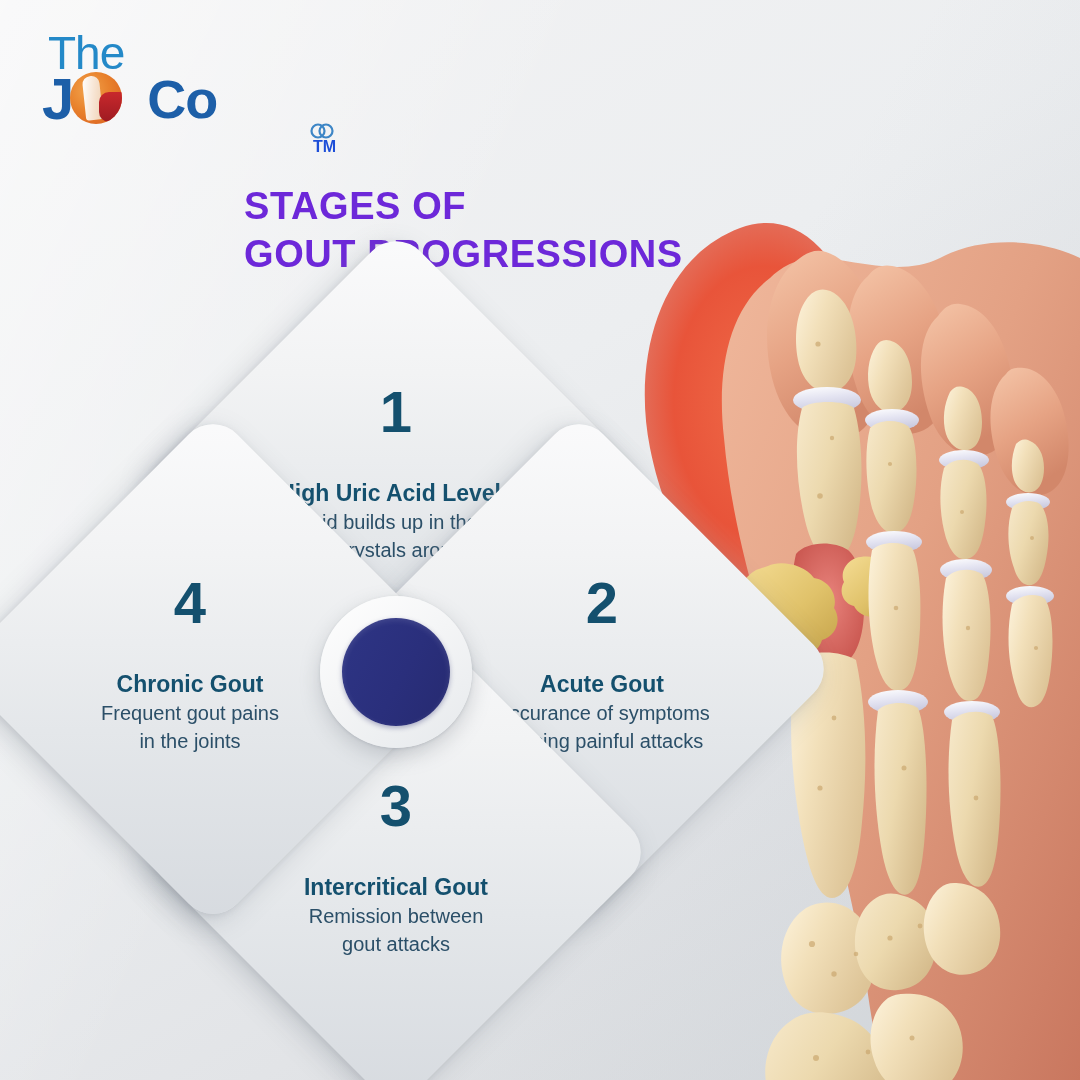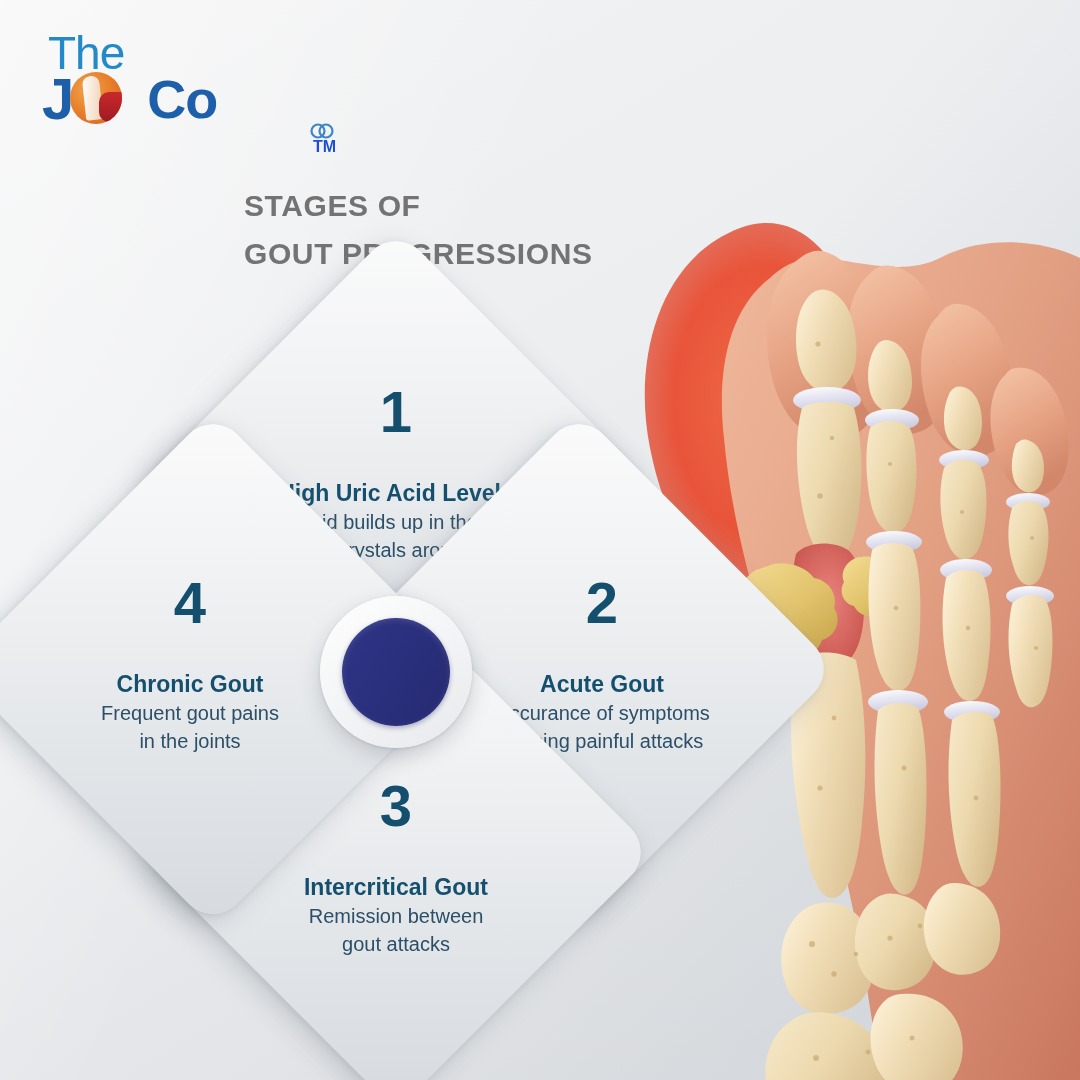--- a/index.html
+++ b/index.html
@@ -48,21 +48,21 @@
     font-size:16px; font-weight:700; color:#1d4ed8;
     position:absolute; right:6px; top:60px; letter-spacing:0;margin-top:48px;
   }
   .logo-mark{
     position:absolute; right:6px; top:92px; width:28px; height:18px;
   }
 
   
   .title{
     position:absolute; left:244px; top:182px; width:520px;
-    font-size:30px; font-weight:700; color:#737373;
+    font-size:38px; font-weight:700; color:#6d28d9;
     letter-spacing:.6px; line-height:48px;
   }
   .title .l2{ display:block; }
 
   
   .foot-wrap{
     position:absolute; right:0; top:108px; width:460px; height:972px;
     overflow:hidden;
   }
   .foot-wrap svg{ display:block; }

